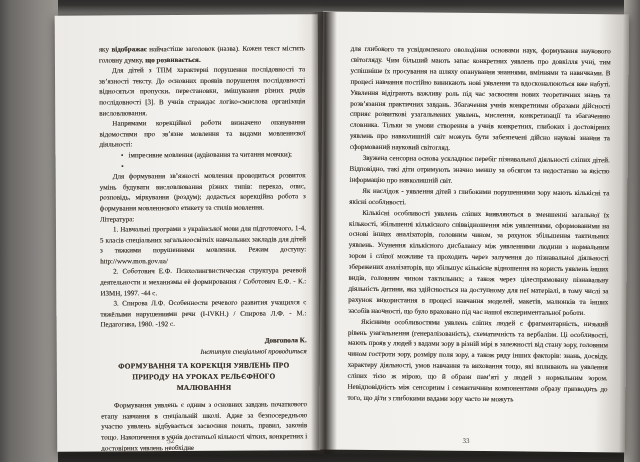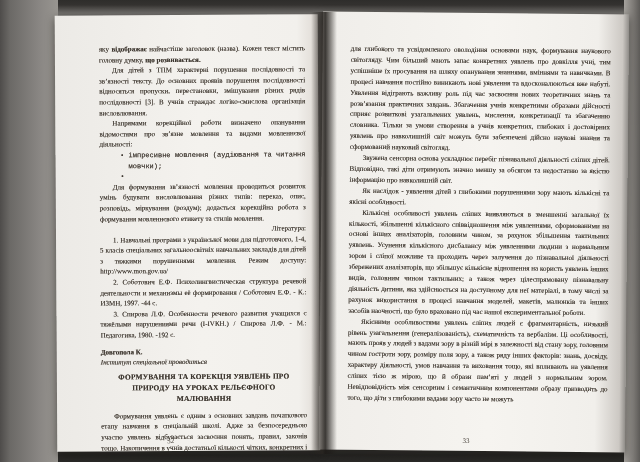--- a/index.html
+++ b/index.html
@@ -26,24 +26,24 @@
     background:linear-gradient(90deg,rgba(40,36,32,0) 0%,rgba(40,36,32,.75) 45%,rgba(30,27,24,.85) 55%,rgba(40,36,32,0) 100%);z-index:5;}
   .content{position:absolute;color:#3d3731;text-align:justify;}
   .page-left .content{left:44px;right:13px;top:29px;bottom:16px;font-size:7px;line-height:10.6px;}
   .page-right .content{left:28px;right:18px;top:32px;bottom:16px;font-size:7px;line-height:10.9px;}
   .content p{margin:0;}
   .ind{text-indent:13px;}
   .cont{text-indent:0;}
   b.inline{font-weight:bold;}
   .bullet{display:flex;}
   .bullet .dot{flex:0 0 24px;text-align:right;padding-right:5px;}
-  .bullet .btxt{flex:1;text-align:justify;font-family:Liberation Mono, monospace;}
-  .center{text-align:right;text-indent:0;}
+  .bullet .btxt{flex:1;text-align:justify;}
+  .center{text-align:left;text-indent:0;}
   .author-block{margin-top:6px;text-align:right;}
-  .author-block p{text-align:left;}
+  .author-block p{text-align:right;}
   .a-name{font-weight:bold;}
   .a-it{font-style:italic;}
   .title{font-weight:bold;text-align:center;text-indent:0;margin:3px 6px 2px 6px !important;
          font-size:7.4px;line-height:11px;letter-spacing:.2px;}
   .intro{margin-top:7px !important;}
   .page-num{position:absolute;bottom:6px;width:100%;text-align:center;font-size:7px;color:#4a443d;}
   .page-left .page-num{left:-18px;}
   .page-right .page-num{left:-6px;}
   .content{text-shadow:0 0 .45px rgba(70,60,48,.75);}
 </style>

